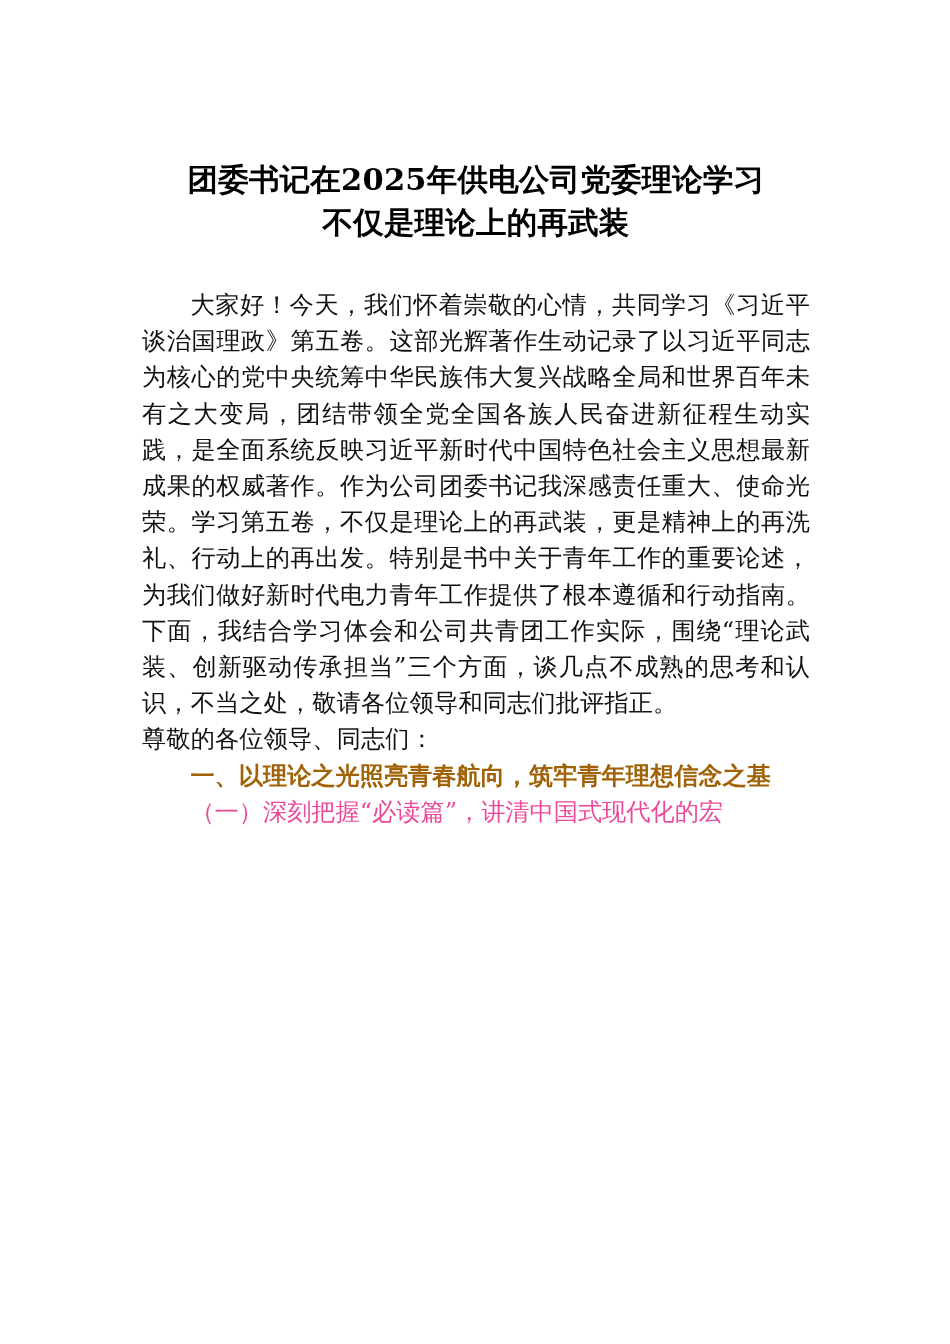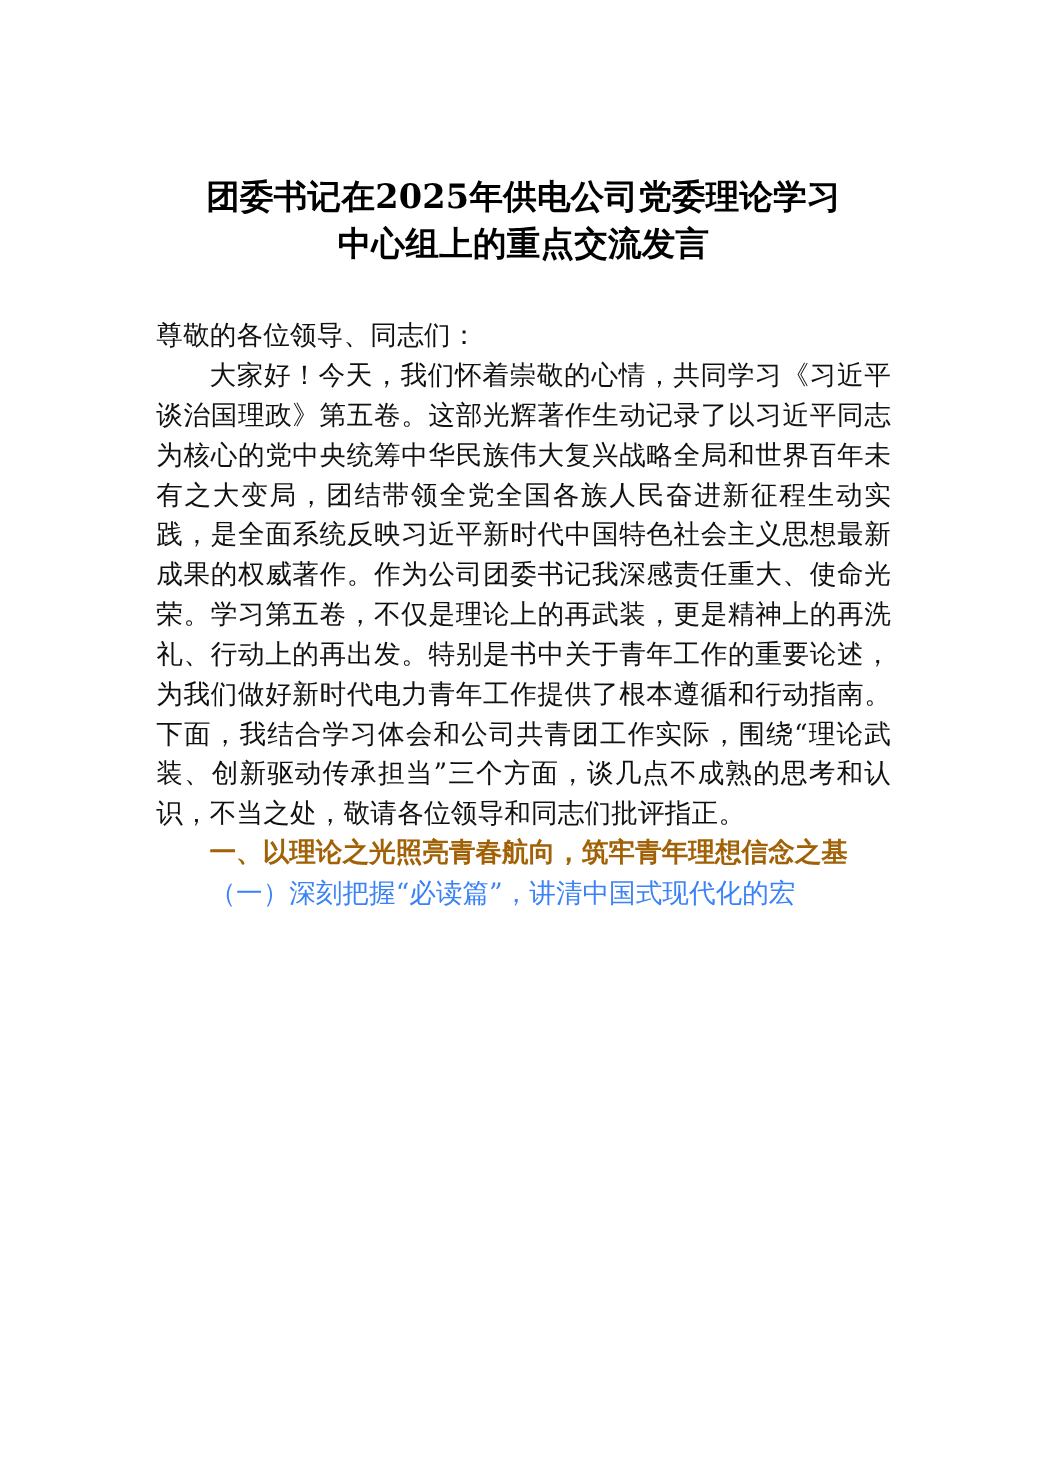--- a/index.html
+++ b/index.html
@@ -77,21 +77,21 @@
     color: #a16207;
   }
   .heading-2 {
     margin: 0;
     font-family: "DejaVu Serif", "Liberation Serif", serif;
     font-size: 24.2px;
     line-height: 36.2px;
     text-indent: 2em;
     text-align: justify;
     text-justify: inter-character;
-    color: #3b82f6;
+    color: #ec4899;
   }
 
   
   .page-number {
     position: absolute;
     left: 0;
     top: 1185px;
     width: 950px;
     text-align: center;
     font-family: "DejaVu Serif", "Liberation Serif", serif;
@@ -102,28 +102,28 @@
 </style>
 </head>
 <body>
 
 <div id="page">
 
   <div id="content">
 
     <h1 class="doc-title">
       <span class="tline">团委书记在2025年供电公司党委理论学习</span>
-      <span class="tline">中心组上的重点交流发言</span>
+      <span class="tline">不仅是理论上的再武装</span>
     </h1>
 
     <div class="body-block">
 
+      <p class="para indent">大家好！今天，我们怀着崇敬的心情，共同学习《习近平谈治国理政》第五卷。这部光辉著作生动记录了以习近平同志为核心的党中央统筹中华民族伟大复兴战略全局和世界百年未有之大变局，团结带领全党全国各族人民奋进新征程生动实践，是全面系统反映习近平新时代中国特色社会主义思想最新成果的权威著作。作为公司团委书记我深感责任重大、使命光荣。学习第五卷，不仅是理论上的再武装，更是精神上的再洗礼、行动上的再出发。特别是书中关于青年工作的重要论述，为我们做好新时代电力青年工作提供了根本遵循和行动指南。下面，我结合学习体会和公司共青团工作实际，围绕“理论武装、创新驱动传承担当”三个方面，谈几点不成熟的思考和认识，不当之处，敬请各位领导和同志们批评指正。</p>
+
       <p class="para noindent">尊敬的各位领导、同志们：</p>
-
-      <p class="para indent">大家好！今天，我们怀着崇敬的心情，共同学习《习近平谈治国理政》第五卷。这部光辉著作生动记录了以习近平同志为核心的党中央统筹中华民族伟大复兴战略全局和世界百年未有之大变局，团结带领全党全国各族人民奋进新征程生动实践，是全面系统反映习近平新时代中国特色社会主义思想最新成果的权威著作。作为公司团委书记我深感责任重大、使命光荣。学习第五卷，不仅是理论上的再武装，更是精神上的再洗礼、行动上的再出发。特别是书中关于青年工作的重要论述，为我们做好新时代电力青年工作提供了根本遵循和行动指南。下面，我结合学习体会和公司共青团工作实际，围绕“理论武装、创新驱动传承担当”三个方面，谈几点不成熟的思考和认识，不当之处，敬请各位领导和同志们批评指正。</p>
 
       <p class="heading-1">一、以理论之光照亮青春航向，筑牢青年理想信念之基</p>
 
 
       <p class="heading-2">（一）深刻把握“必读篇”，讲清中国式现代化的宏</p>
 
     </div>
 
   </div>
 

